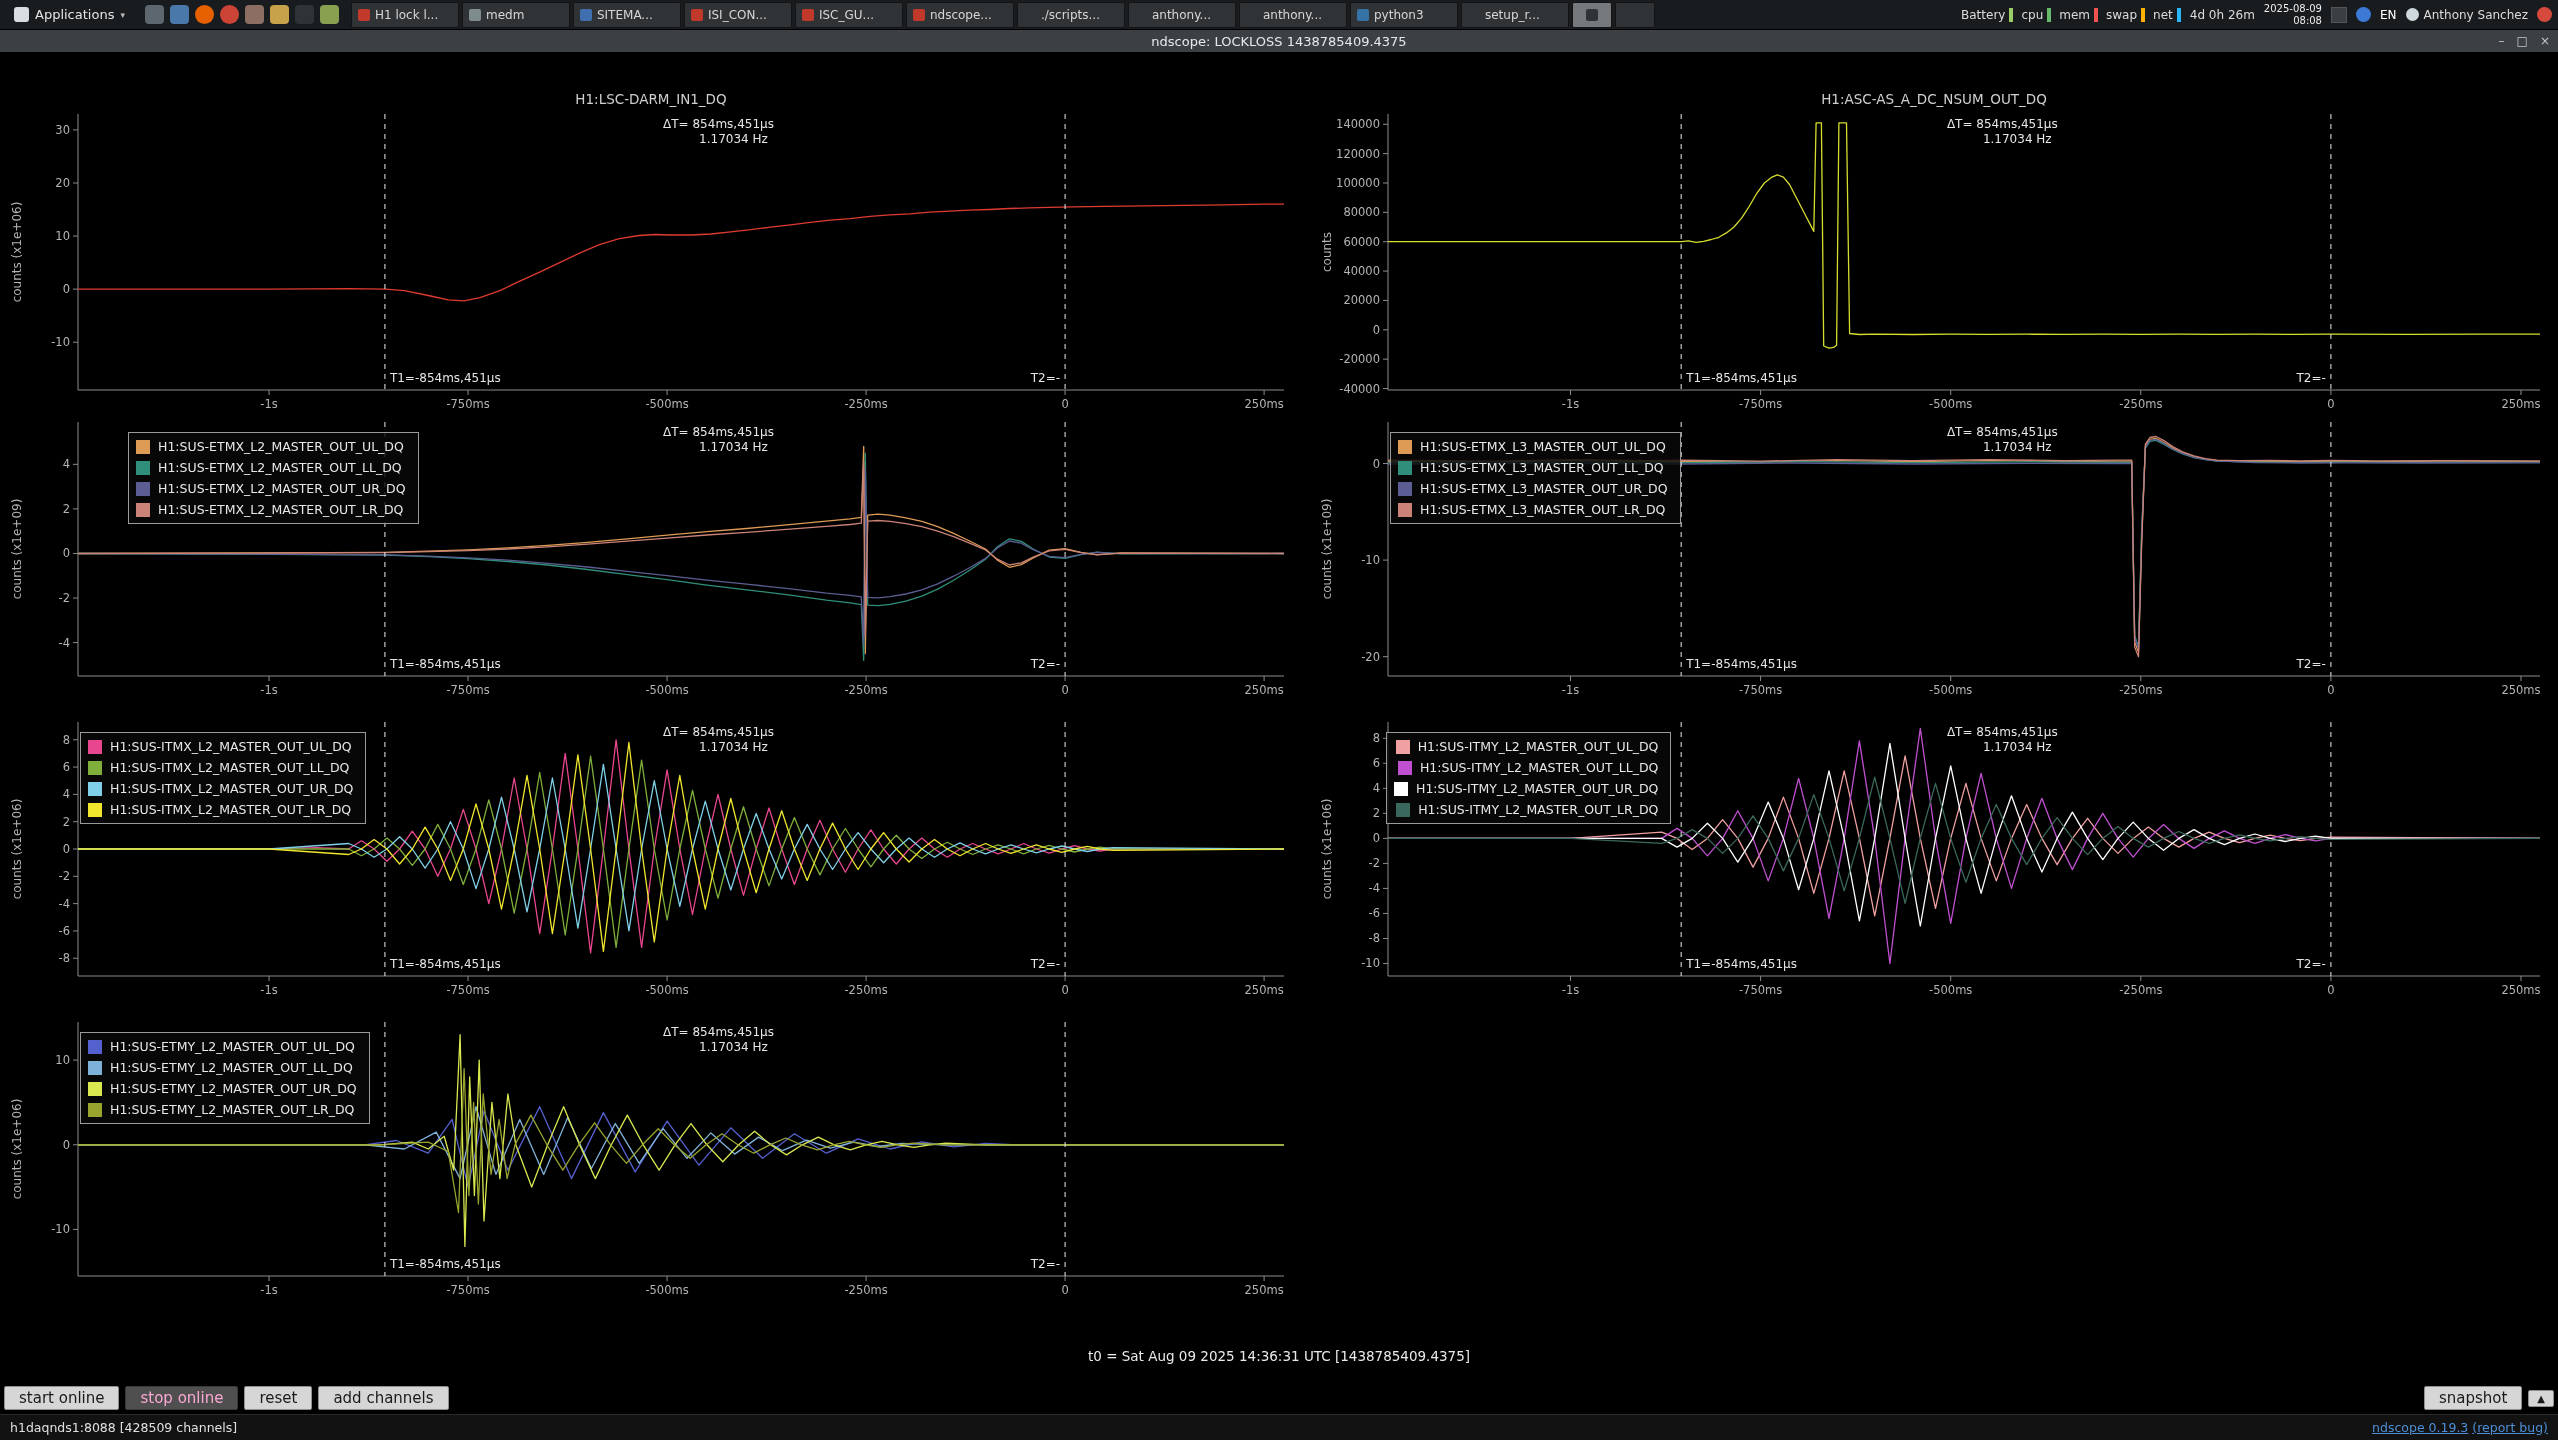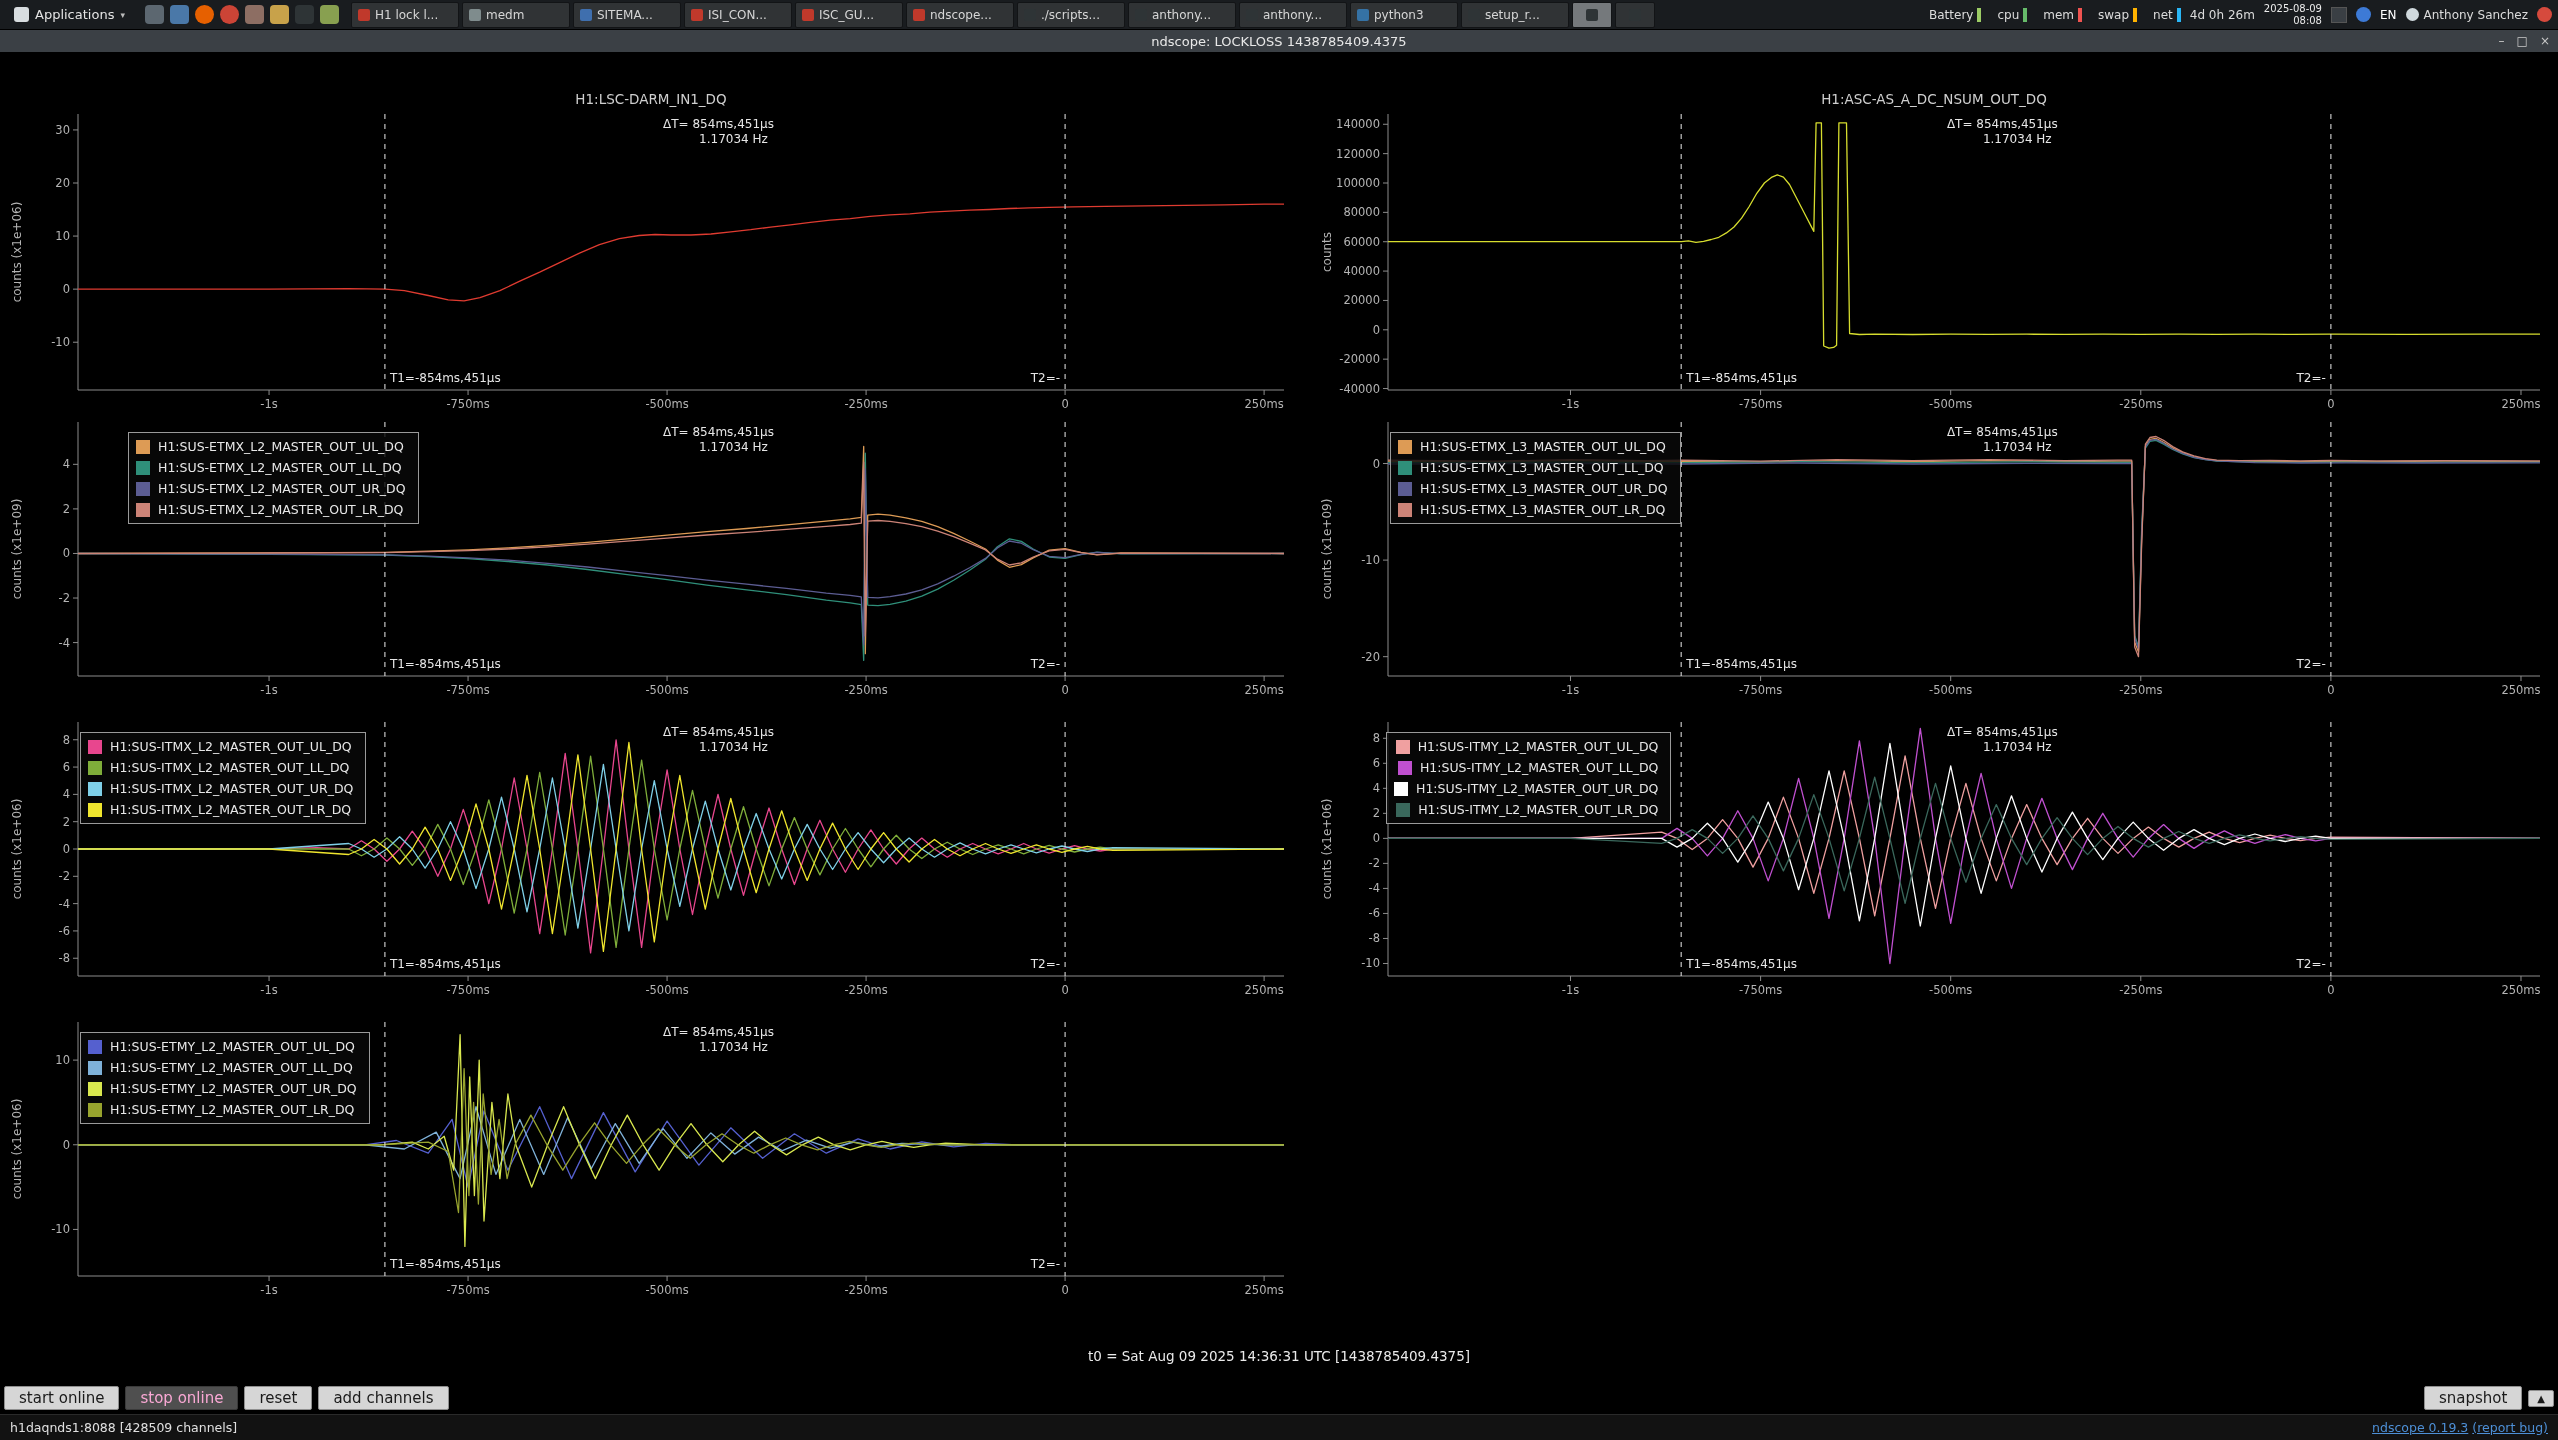--- a/index.html
+++ b/index.html
@@ -132,21 +132,21 @@
           <span class="task-label">setup_r...</span>
         </div>
         <div class="task-btn compact active">
           <span class="task-icon" style="background: rgb(46, 52, 54);"></span>
         </div>
         <div class="task-btn compact">
           <span class="task-icon" style="background: rgb(46, 52, 54);"></span>
         </div>
       </div>
     <div class="tray">
-      <span style="display:inline-flex;align-items:center;gap:16px;">
+      <span style="display:inline-flex;align-items:center;gap:8px;">
           <span class="monitor">
             <span>Battery</span>
             <span class="minibar" style="background: rgb(156, 204, 101);"></span>
           </span>
           <span class="monitor">
             <span>cpu</span>
             <span class="minibar" style="background: rgb(102, 187, 106);"></span>
           </span>
           <span class="monitor">
             <span>mem</span>

